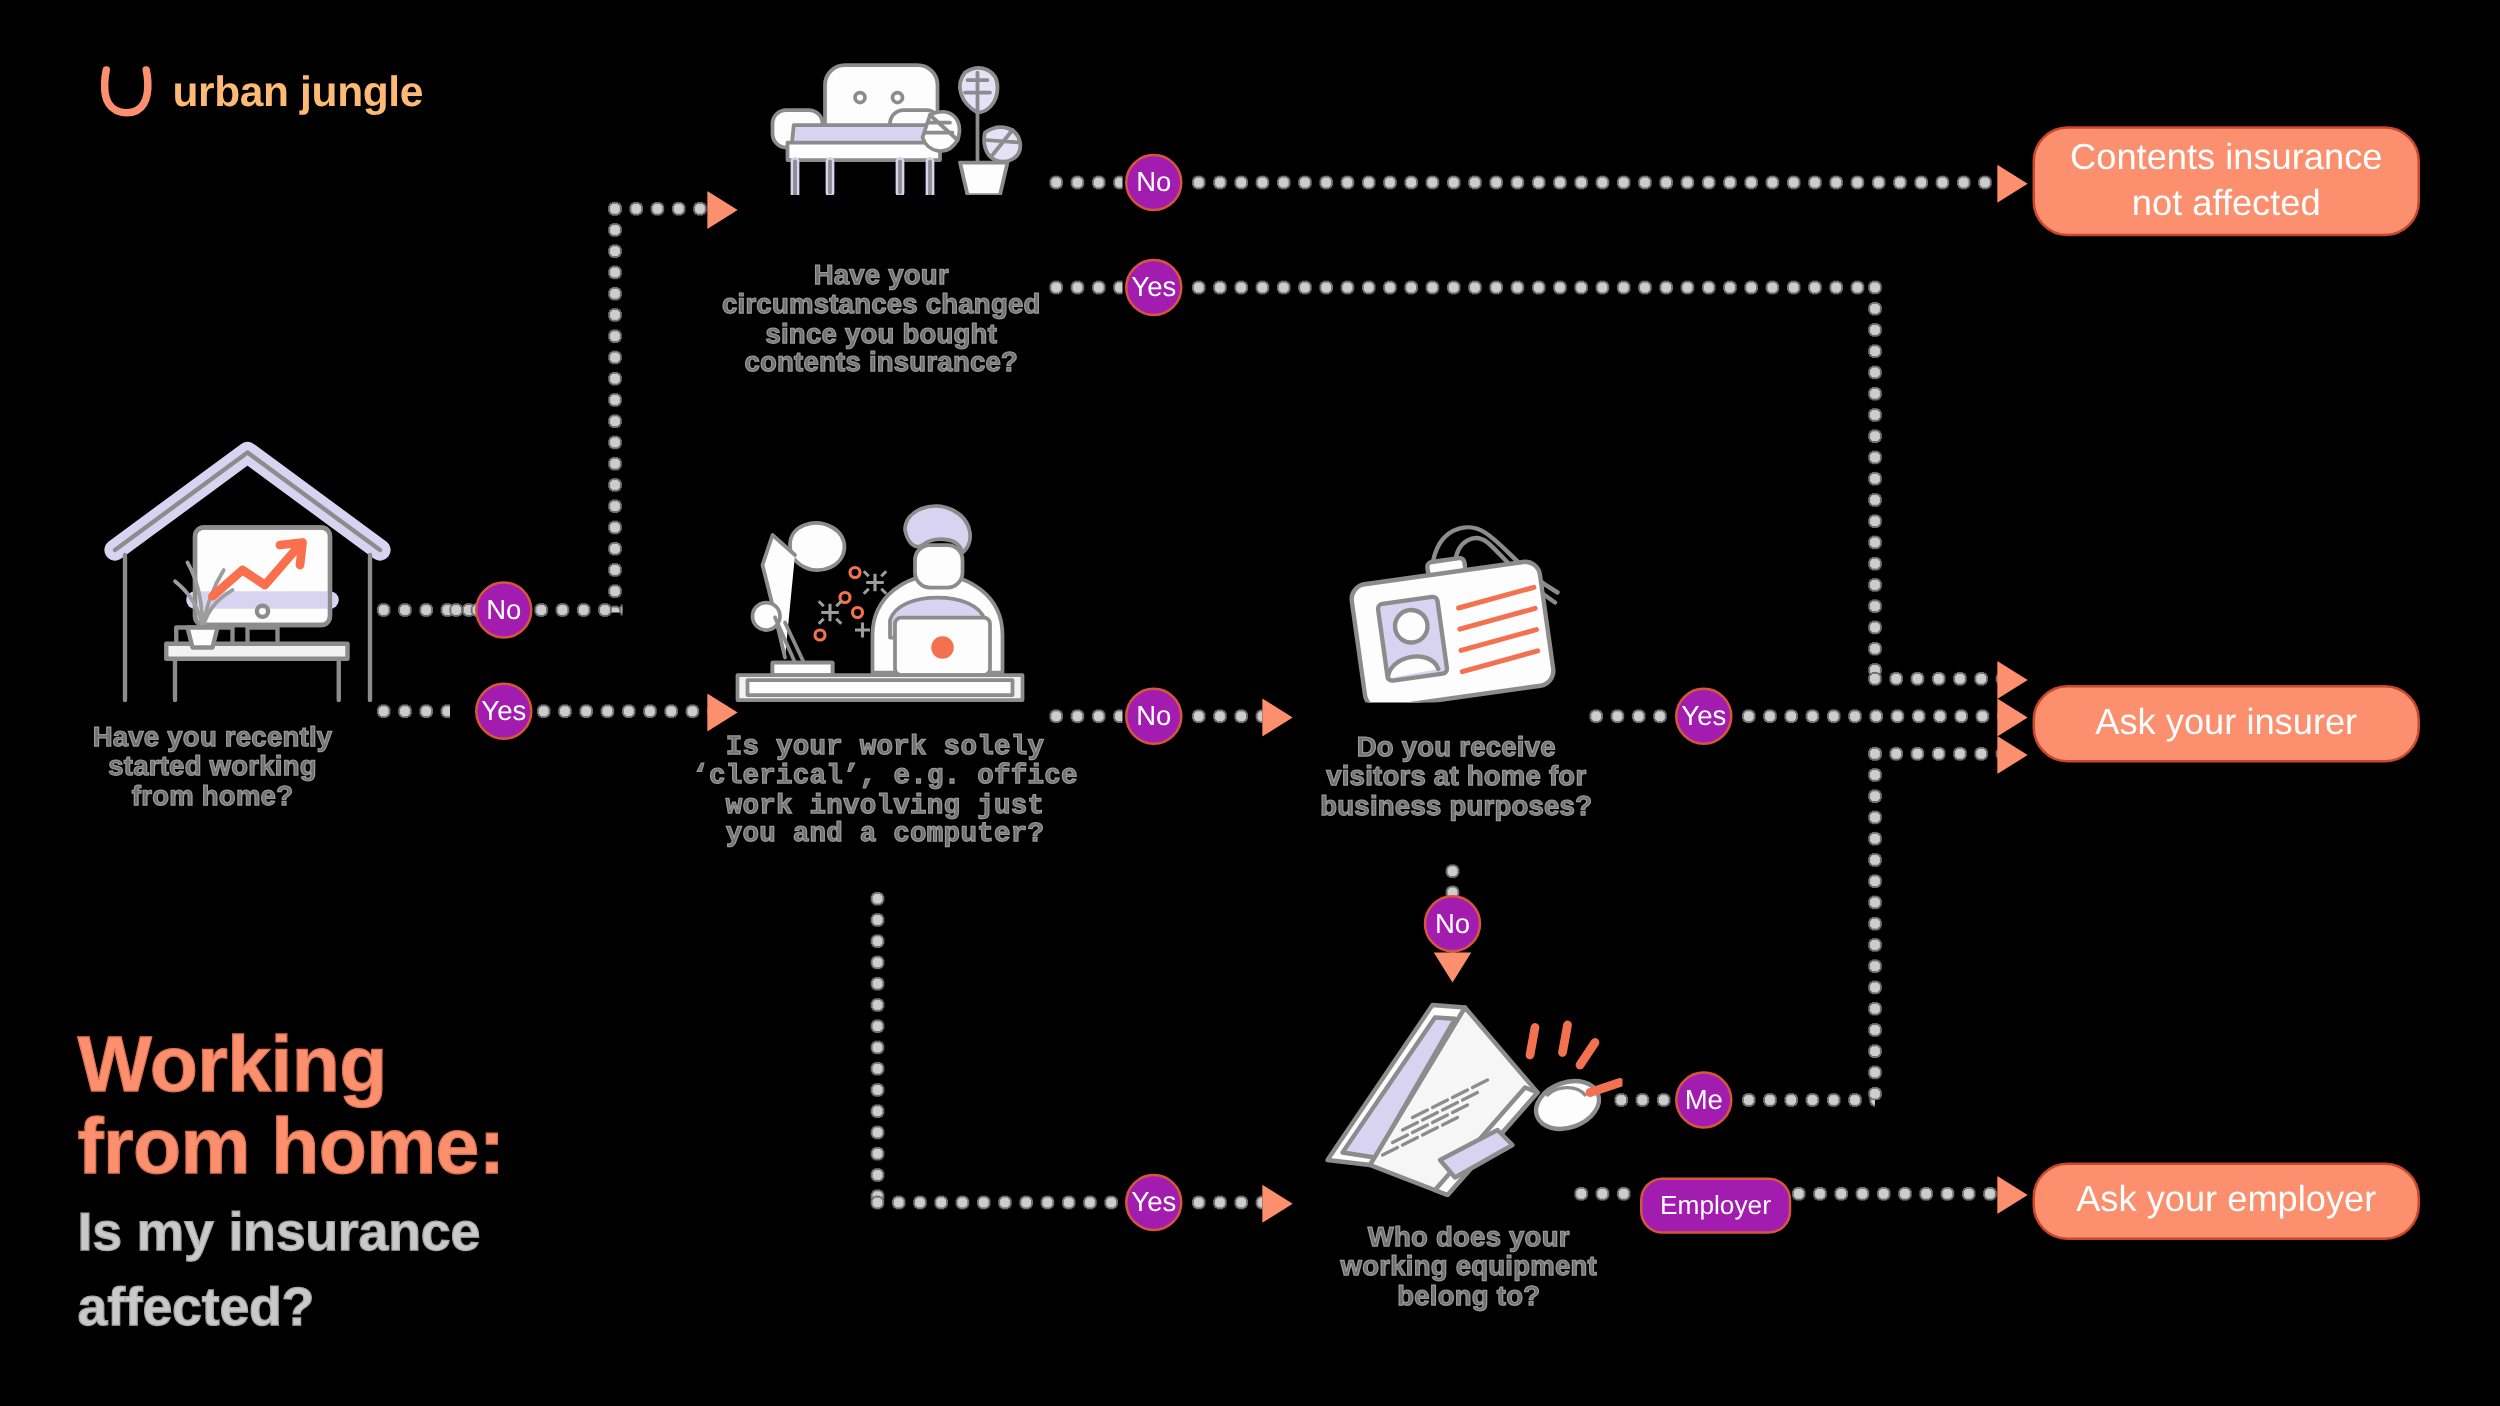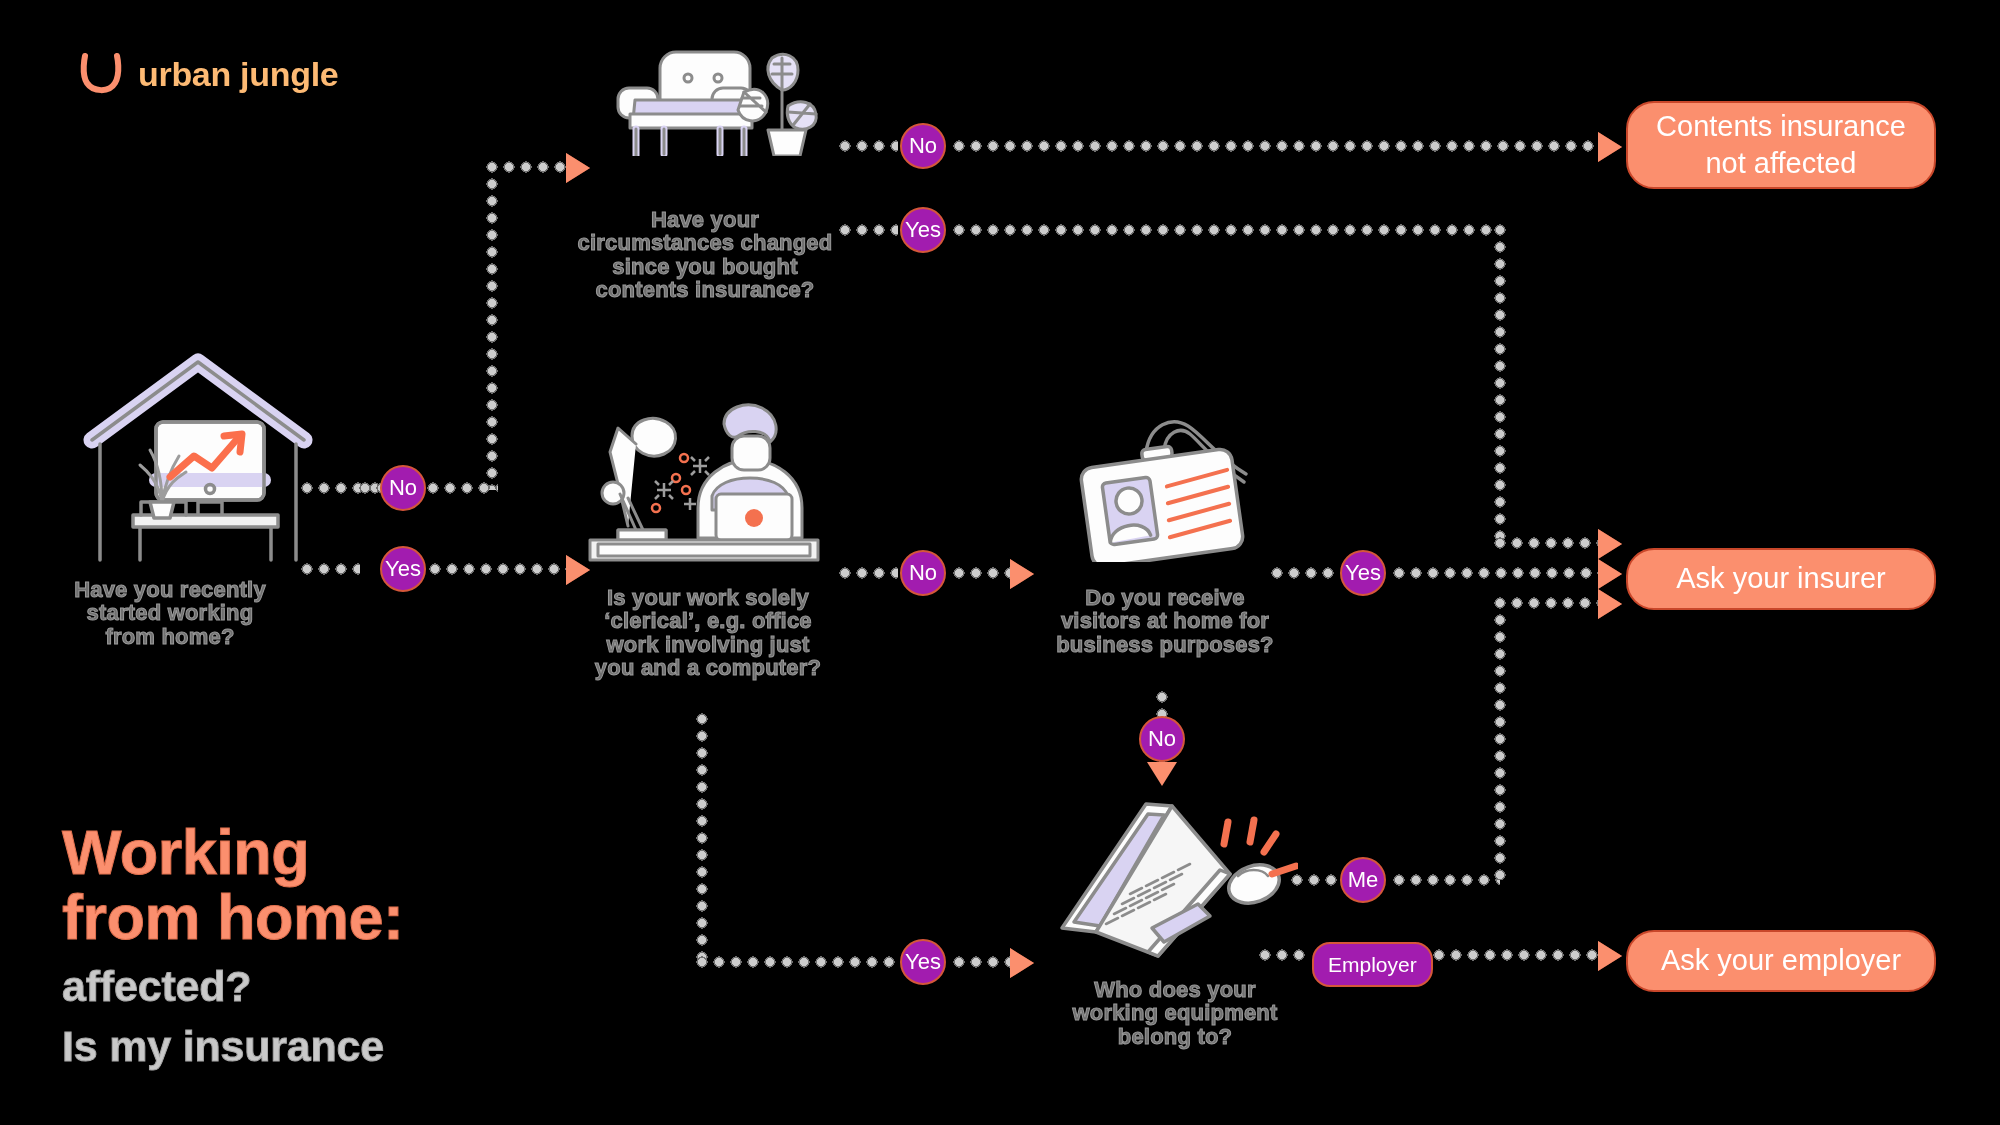--- a/index.html
+++ b/index.html
@@ -112,22 +112,22 @@
   <div id="logo">
     <svg width="46" height="44" viewBox="0 0 46 44">
       <path d="M7 4 C7 4 3 22 9 31 C15 40 31 41 37 31 C43 21 39 4 39 4" fill="none" stroke="#fb8f6e" stroke-width="6" stroke-linecap="round"></path>
     </svg>
     <span class="word">urban jungle</span>
   </div>
 
   <div id="headline">
     <div class="t1">Working</div>
     <div class="t1">from home:</div>
+    <div class="t2">Is my insurance</div>
     <div class="t2">affected?</div>
-    <div class="t2">Is my insurance</div>
   </div>
 
   <svg class="illu" style="left:78px;top:352px;" width="240" height="210" viewBox="0 0 240 210">
     <g stroke="#8c8c8c" stroke-width="3.5" fill="none" stroke-linejoin="round" stroke-linecap="round">
       <path d="M14 88 L120 10 L226 88" stroke="#d9d3f2" stroke-width="17"></path>
       <path d="M14 88 L120 10 L226 88"></path>
       <path d="M22 92 L22 208 M218 92 L218 208"></path>
       <rect x="78" y="70" width="108" height="78" rx="7" fill="#fdfdfd"></rect>
       <path d="M78 128 L186 128" stroke="#d9d3f2" stroke-width="14"></path>
       <rect x="78" y="70" width="108" height="78" rx="7"></rect>
@@ -245,21 +245,21 @@
     <div>from home?</div>
   </div>
 
   <div class="caption" style="left:540px;top:208px;width:330px;">
     <div>Have your</div>
     <div>circumstances changed</div>
     <div>since you bought</div>
     <div>contents insurance?</div>
   </div>
 
-  <div class="caption" style="left:548px;top:586px;width:320px;">
+  <div class="caption" style="left:548px;top:586px;width:320px;font-family:Liberation Mono, monospace;">
     <div>Is your work solely</div>
     <div>‘clerical’, e.g. office</div>
     <div>work involving just</div>
     <div>you and a computer?</div>
   </div>
 
   <div class="caption" style="left:1020px;top:586px;width:290px;">
     <div>Do you receive</div>
     <div>visitors at home for</div>
     <div>business purposes?</div>

